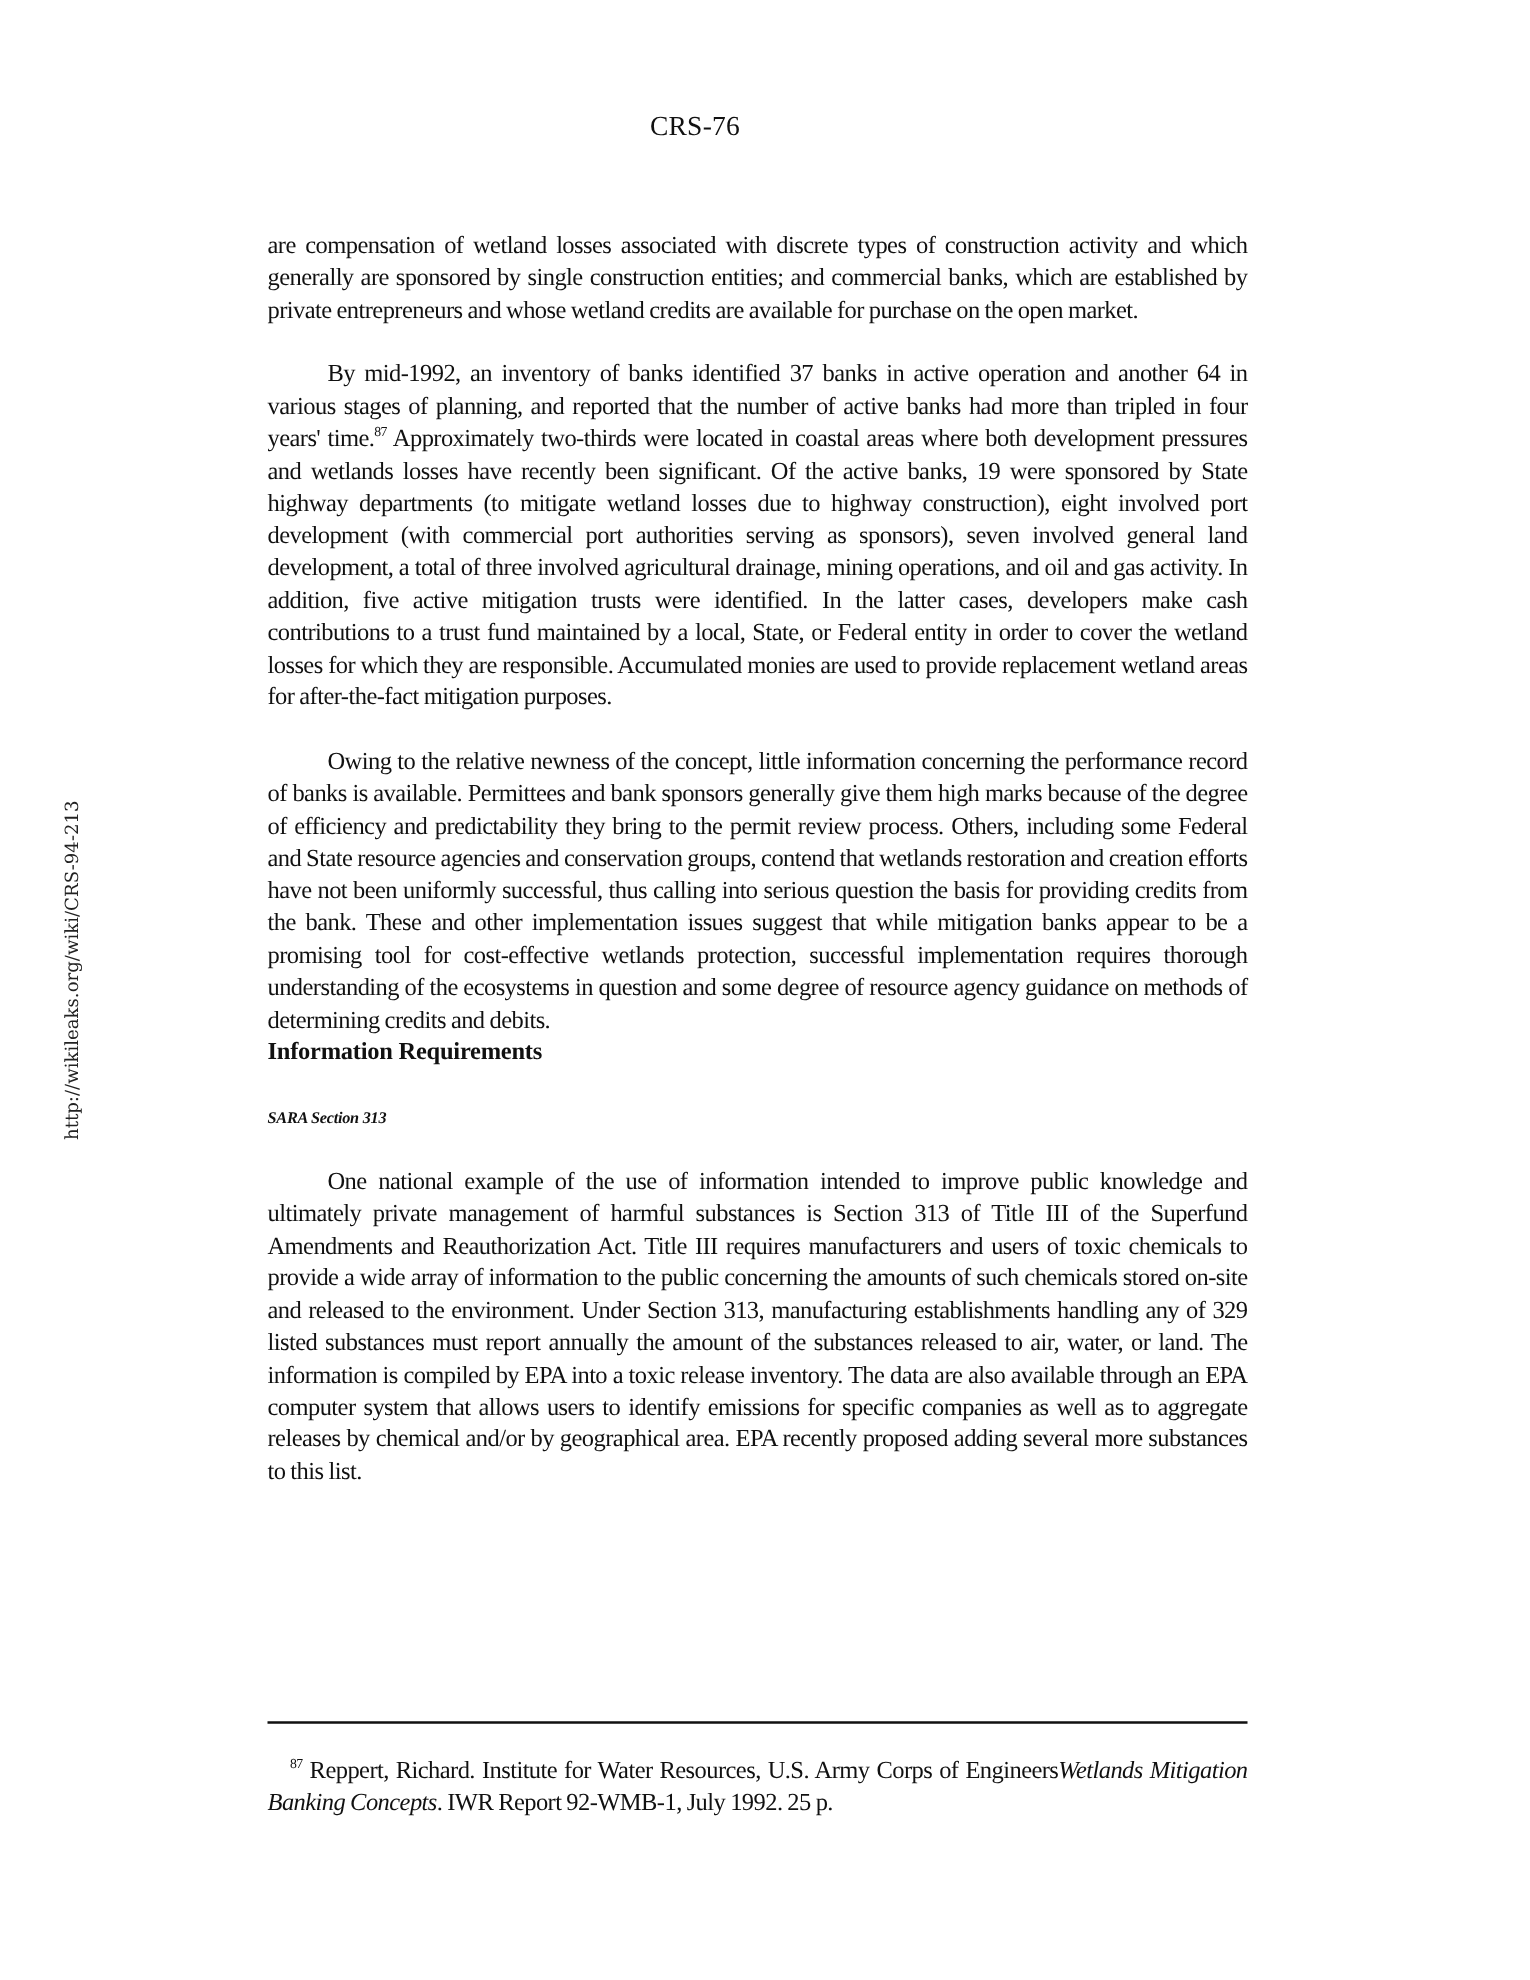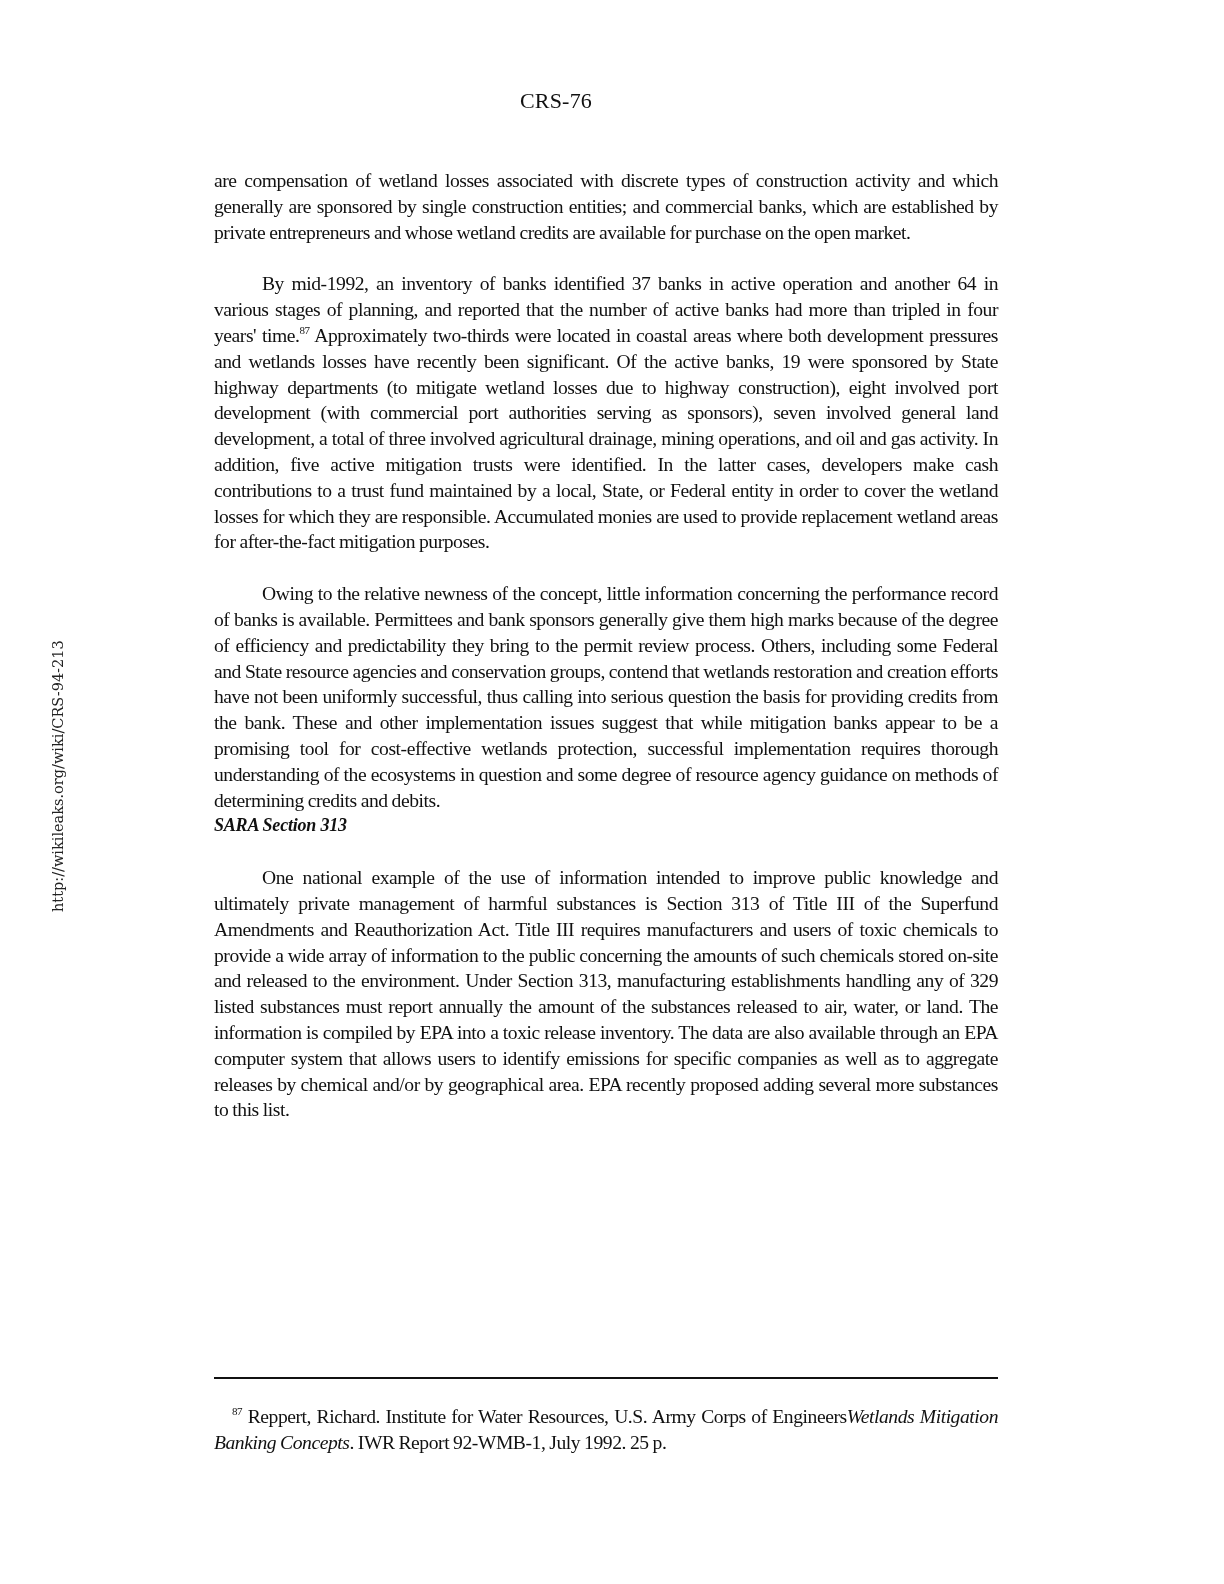--- a/index.html
+++ b/index.html
@@ -31,21 +31,21 @@
       transform-origin: left top;
       transform: rotate(-90deg);
       font-family: "DejaVu Serif", "Liberation Serif", serif;
       font-size: 14.5px;
       white-space: nowrap;
       color: #222222;
     }
     .content {
       position: absolute;
       left: 214px;
-      top: 168px;
+      top: 184px;
       width: 784px;
     }
     p {
       margin: 0;
       font-size: 19.6px;
       line-height: 25.8px;
       text-align: justify;
       letter-spacing: -0.45px;
       word-spacing: -0.5px;
     }
@@ -57,21 +57,21 @@
     .p3 { }
     h2.section {
       margin: 0 0 26px 0;
       font-size: 19.6px;
       line-height: 25.8px;
       font-weight: bold;
       letter-spacing: -0.2px;
     }
     h3.subsection {
       margin: 0 0 26px 0;
-      font-size: 18px;
+      font-size: 13px;
       line-height: 25.8px;
       font-weight: bold;
       font-style: italic;
       letter-spacing: -0.2px;
     }
     .p4 { margin-bottom: 26px; }
     sup {
       font-size: 11px;
       vertical-align: 8px;
       line-height: 0;
@@ -105,20 +105,21 @@
 
 <div class="side-url">http://wikileaks.org/wiki/CRS-94-213</div>
 
 <div class="content">
   <p class="p1">are compensation of wetland losses associated with discrete types of construction activity and which generally are sponsored by single construction entities; and commercial banks, which are established by private entrepreneurs and whose wetland credits are available for purchase on the open market.</p>
 
   <p class="p2 indent"><span>By mid-1992, an inventory of banks identified 37 banks in active operation and another 64 in various stages of planning, and reported that the number of active banks had more than tripled in four years' time.</span><sup>87</sup><span> Approximately two-thirds were located in coastal areas where both development pressures and wetlands losses have recently been significant. Of the active banks, 19 were sponsored by State highway departments (to mitigate wetland losses due to highway construction), eight involved port development (with commercial port authorities serving as sponsors), seven involved general land development, a total of three involved agricultural drainage, mining operations, and oil and gas activity. In addition, five active mitigation trusts were identified. In the latter cases, developers make cash contributions to a trust fund maintained by a local, State, or Federal entity in order to cover the wetland losses for which they are responsible. Accumulated monies are used to provide replacement wetland areas for after-the-fact mitigation purposes.</span></p>
 
   <p class="p3 indent">Owing to the relative newness of the concept, little information concerning the performance record of banks is available. Permittees and bank sponsors generally give them high marks because of the degree of efficiency and predictability they bring to the permit review process. Others, including some Federal and State resource agencies and conservation groups, contend that wetlands restoration and creation efforts have not been uniformly successful, thus calling into serious question the basis for providing credits from the bank. These and other implementation issues suggest that while mitigation banks appear to be a promising tool for cost-effective wetlands protection, successful implementation requires thorough understanding of the ecosystems in question and some degree of resource agency guidance on methods of determining credits and debits.</p>
 
+  <h2 class="section">Information Requirements</h2>
 
 
   <h3 class="subsection">SARA Section 313</h3>
 
   <p class="indent">One national example of the use of information intended to improve public knowledge and ultimately private management of harmful substances is Section 313 of Title III of the Superfund Amendments and Reauthorization Act. Title III requires manufacturers and users of toxic chemicals to provide a wide array of information to the public concerning the amounts of such chemicals stored on-site and released to the environment. Under Section 313, manufacturing establishments handling any of 329 listed substances must report annually the amount of the substances released to air, water, or land. The information is compiled by EPA into a toxic release inventory. The data are also available through an EPA computer system that allows users to identify emissions for specific companies as well as to aggregate releases by chemical and/or by geographical area. EPA recently proposed adding several more substances to this list.</p>
 </div>
 
 <div class="footnote-rule"></div>
 
 <div class="footnote"><sup>87</sup><span> Reppert, Richard. Institute for Water Resources, U.S. Army Corps of Engineers</span><em>Wetlands Mitigation Banking Concepts</em><span>. IWR Report 92-WMB-1, July 1992. 25 p.</span></div>

